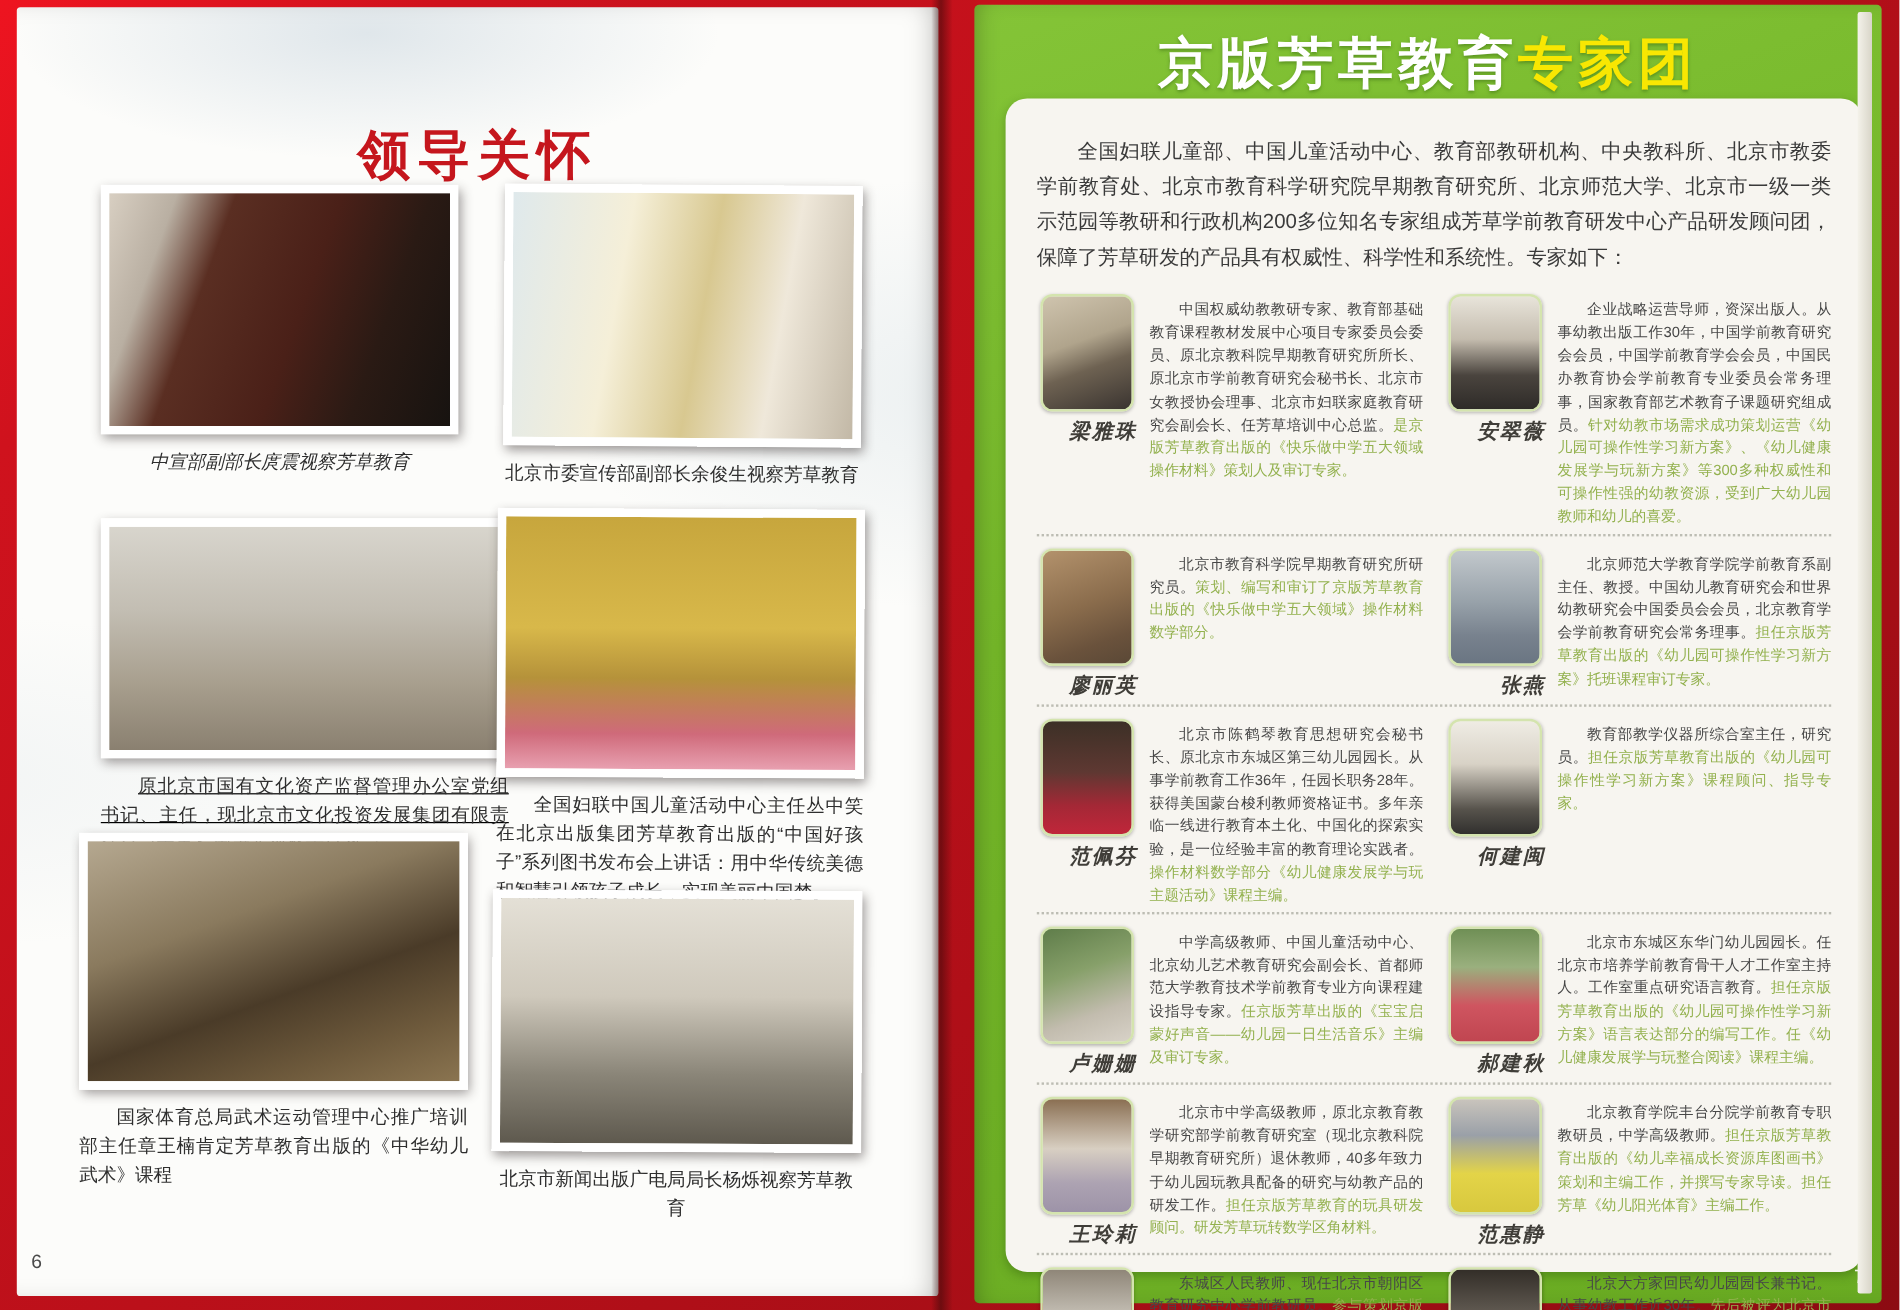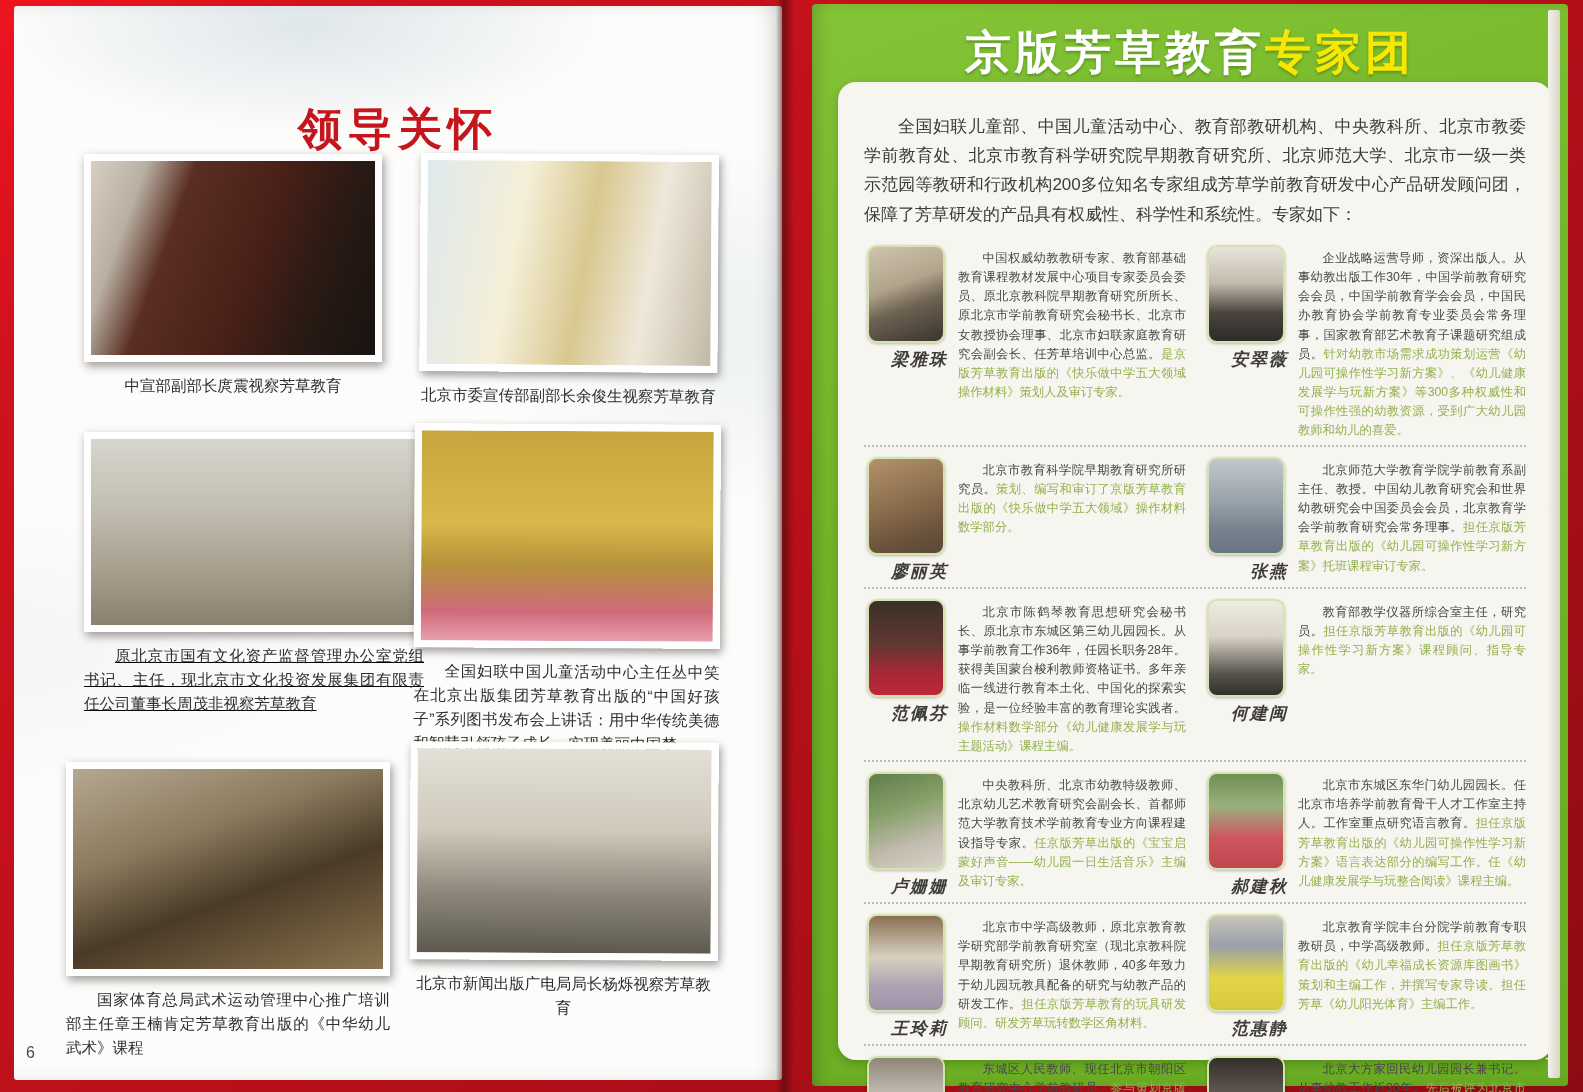--- a/index.html
+++ b/index.html
@@ -80,41 +80,41 @@
   .pagenum-right { position:absolute; right:14px; bottom:12px; font-size:16px; color:#f2f6e8; }
 </style>
 </head>
 <body>
 
 <div class="book">
 
   <div class="page-left">
     <div class="lp-title">领导关怀</div>
 
-    <figure class="lfig" style="left:70px; top:148px; width:298px;">
+    <figure class="lfig" style="left:70px; top:148px; width:298px;font-style:italic;">
       <div class="photo-img p1"></div>
       <figcaption class="cap-center">中宣部副部长庹震视察芳草教育</figcaption>
     </figure>
 
     <figure class="lfig" style="left:406px; top:148px; width:298px; transform:rotate(.4deg);">
       <div class="photo-img p2"></div>
       <figcaption class="cap-center">北京市委宣传部副部长余俊生视察芳草教育</figcaption>
     </figure>
 
     <figure class="lfig" style="left:70px; top:426px; width:340px;text-decoration:underline;">
       <div class="photo-img p3"></div>
       <figcaption class="cap-just">原北京市国有文化资产监督管理办公室党组书记、主任，现北京市文化投资发展集团有限责任公司董事长周茂非视察芳草教育</figcaption>
     </figure>
 
     <figure class="lfig" style="left:400px; top:418px; width:306px; transform:rotate(.3deg);">
       <div class="photo-img p4"></div>
       <figcaption class="cap-just">全国妇联中国儿童活动中心主任丛中笑在北京出版集团芳草教育出版的“中国好孩子”系列图书发布会上讲话：用中华传统美德和智慧引领孩子成长，实现美丽中国梦。</figcaption>
     </figure>
 
-    <figure class="lfig" style="left:52px; top:756px; width:324px;">
+    <figure class="lfig" style="left:52px; top:688px; width:324px;">
       <div class="photo-img p5"></div>
       <figcaption class="cap-just">国家体育总局武术运动管理中心推广培训部主任章王楠肯定芳草教育出版的《中华幼儿武术》课程</figcaption>
     </figure>
 
     <figure class="lfig" style="left:396px; top:736px; width:308px; transform:rotate(.3deg);">
       <div class="photo-img p6"></div>
       <figcaption class="cap-center">北京市新闻出版广电局局长杨烁视察芳草教育</figcaption>
     </figure>
 
     <div class="pagenum-left">6</div>
@@ -180,21 +180,21 @@
             <div class="ebio"><span>教育部教学仪器所综合室主任，研究员。</span><span class="green">担任京版芳草教育出版的《幼儿园可操作性学习新方案》课程顾问、指导专家。</span></div>
           </div>
         </div>
 
         <div class="exp-row">
           <div class="expert">
             <div class="pcol">
                 <div class="ephoto e7"></div>
                 <div class="ename">卢姗姗</div>
               </div>
-            <div class="ebio"><span>中央教科所、北京市幼教特级教师、北京幼儿艺术教育研究会副会长、首都师范大学教育技术学前教育专业方向课程建设指导专家。</span><span class="green">任京版芳草出版的《宝宝启蒙好声音——幼儿园一日生活音乐》主编及审订专家。</span></div>
+            <div class="ebio"><span>中学高级教师、中国儿童活动中心、北京幼儿艺术教育研究会副会长、首都师范大学教育技术学前教育专业方向课程建设指导专家。</span><span class="green">任京版芳草出版的《宝宝启蒙好声音——幼儿园一日生活音乐》主编及审订专家。</span></div>
           </div>
           <div class="expert">
             <div class="pcol">
                 <div class="ephoto e8"></div>
                 <div class="ename">郝建秋</div>
               </div>
             <div class="ebio"><span>北京市东城区东华门幼儿园园长。任北京市培养学前教育骨干人才工作室主持人。工作室重点研究语言教育。</span><span class="green">担任京版芳草教育出版的《幼儿园可操作性学习新方案》语言表达部分的编写工作。任《幼儿健康发展学与玩整合阅读》课程主编。</span></div>
           </div>
         </div>
 

